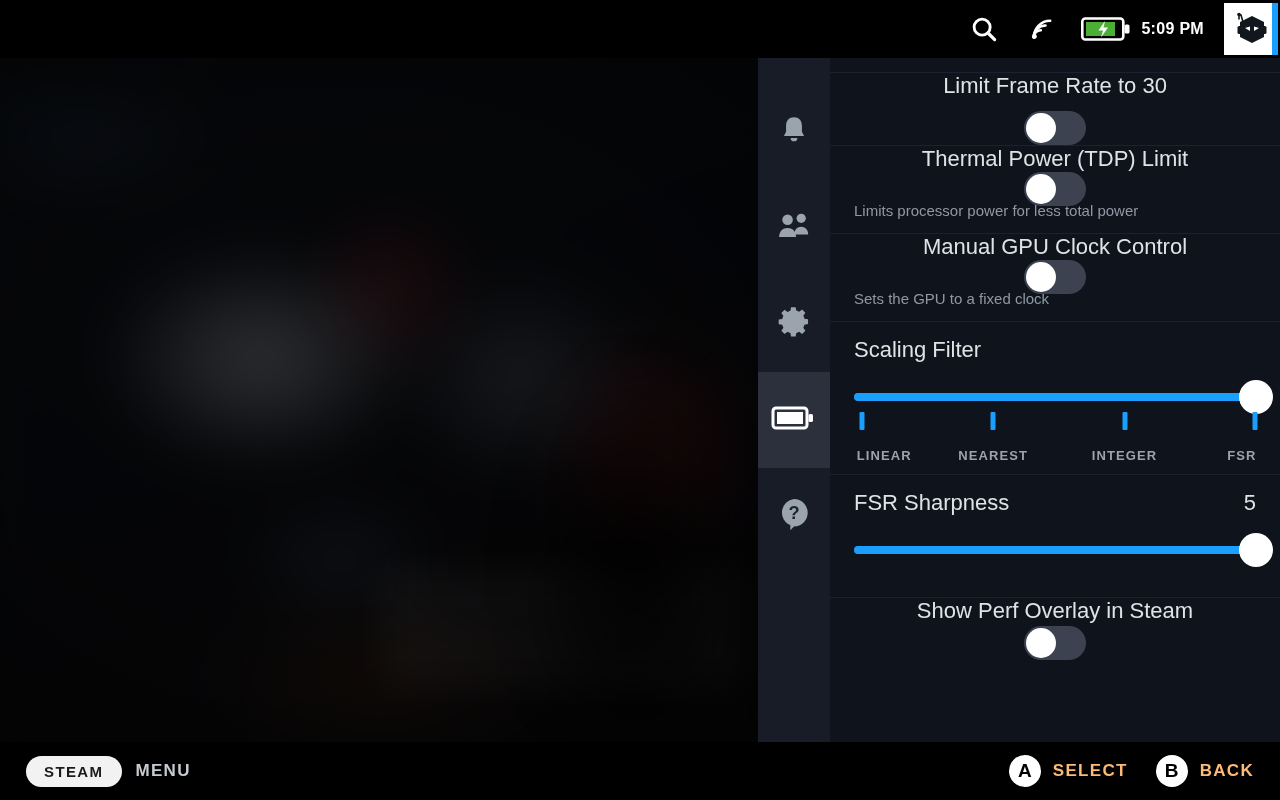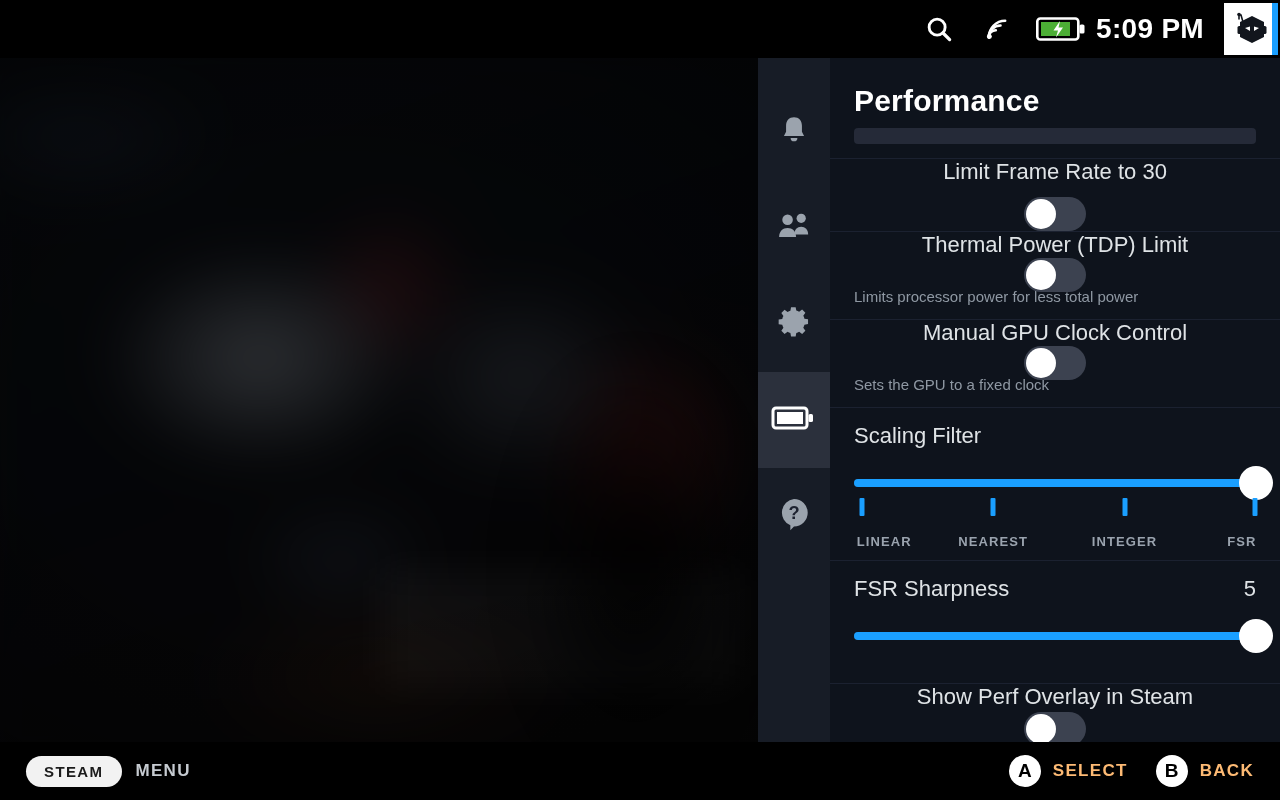--- a/index.html
+++ b/index.html
@@ -43,21 +43,21 @@
   
   .topbar {
     position: absolute; left: 0; top: 0; width: 1280px; height: 58px;
     background: #000; display: flex; align-items: center;
     justify-content: flex-end; gap: 0px; padding-right: 0px;
   }
   .topbar-icon { display: flex; align-items: center; justify-content: center; }
   .ti-search { width: 58px; }
   .ti-wifi { width: 58px; }
   .ti-batt { width: 70px; }
-  .clock { color: #fff; font-size: 28px; font-weight: 600; letter-spacing: 0.3px; margin-right: 20px; }
+  .clock { color: #fff; font-size: 16px; font-weight: 600; letter-spacing: 0.3px; margin-right: 20px; }
   .avatar-box {
     width: 54px; height: 52px; background: #fff; position: relative; margin-right: 2px;
     display:flex; align-items:center; justify-content:center;
   }
   .avatar-stripe { position: absolute; right: 0; top: 0; width: 6px; height: 100%; background: #1a9fff; }
 
   
   .drawer { position: absolute; right: 0; top: 58px; width: 522px; height: 684px; display: flex; }
 
   .rail {
@@ -245,24 +245,20 @@
         <span>
           <svg width="32" height="34" viewBox="0 0 24 26">
             <path d="M12 1.5 A10.5 10.5 0 1 1 11.98 22.5 L9.2 25.4 L9.2 21.6 A10.5 10.5 0 0 1 12 1.5 Z" fill="#9ba3ad"></path>
             <text x="12" y="17" text-anchor="middle" font-family="Liberation Sans, sans-serif" font-size="14" font-weight="bold" fill="#1d2230">?</text>
           </svg>
         </span>
       </div>
     </div>
 
     <div class="panel">
-      <div class="panel-header">
-        <div class="panel-title">Performance</div>
-        <div class="panel-trackbar"></div>
-      </div>
       <div class="header-sep"></div>
 
       <div class="rows">
 
         <div class="row">
           <div class="row-main" style="min-height:72px;">
             <span class="row-label">Limit Frame Rate to 30</span>
             <span class="toggle">
               <span class="knob"></span>
             </span>

